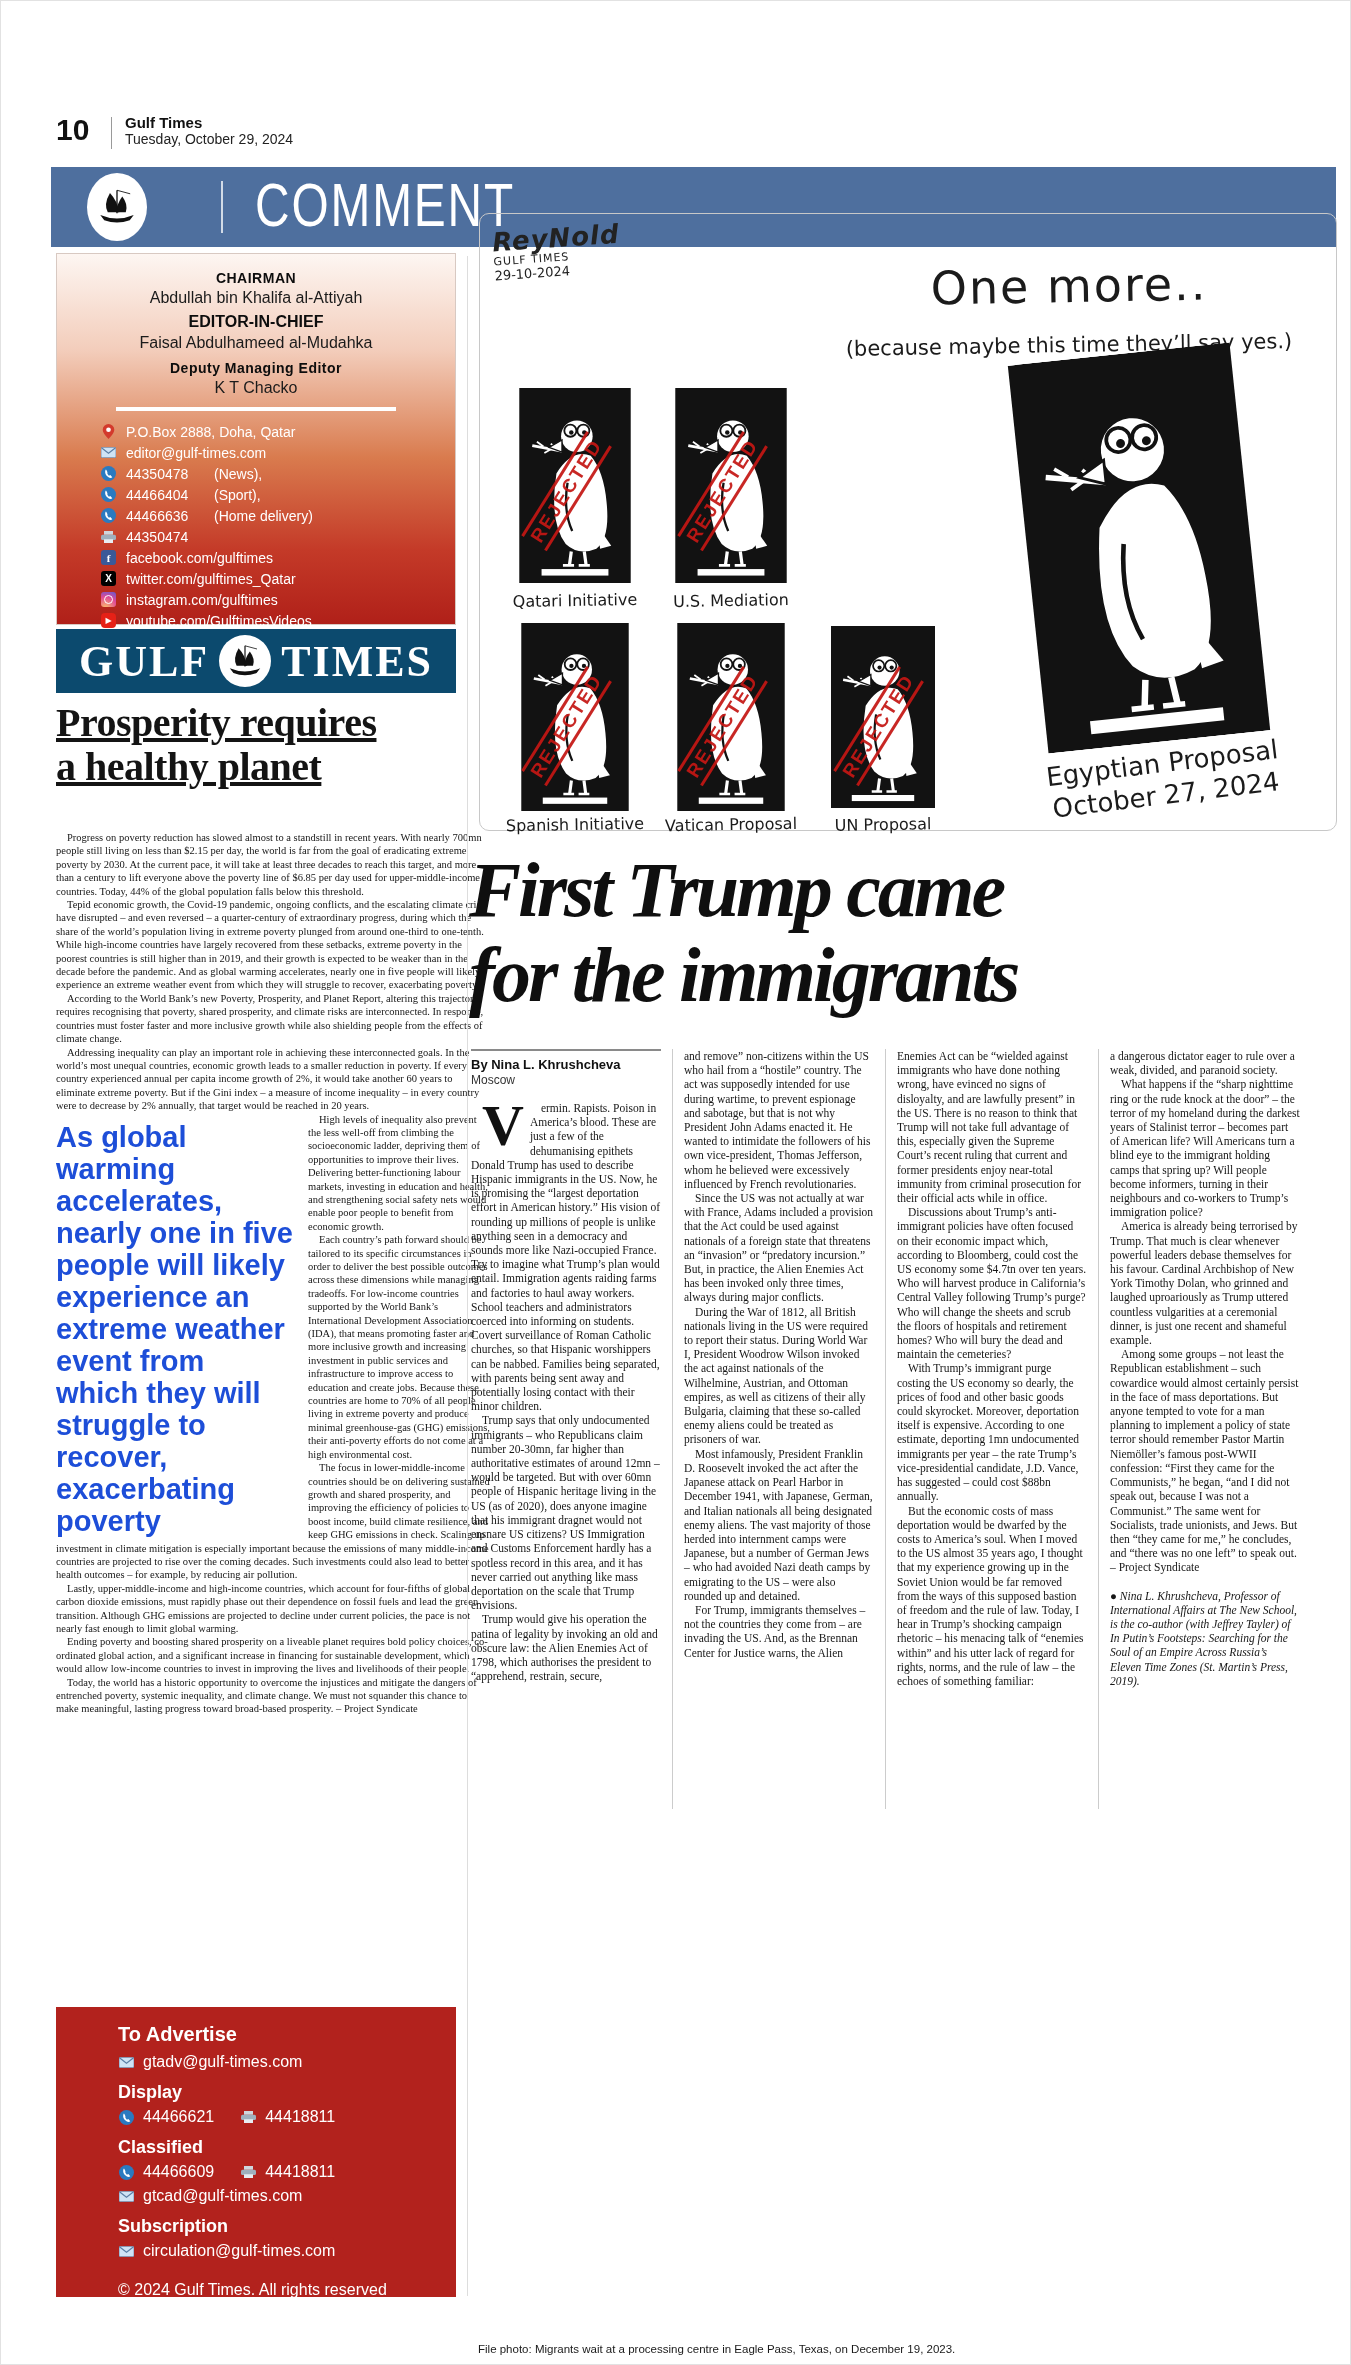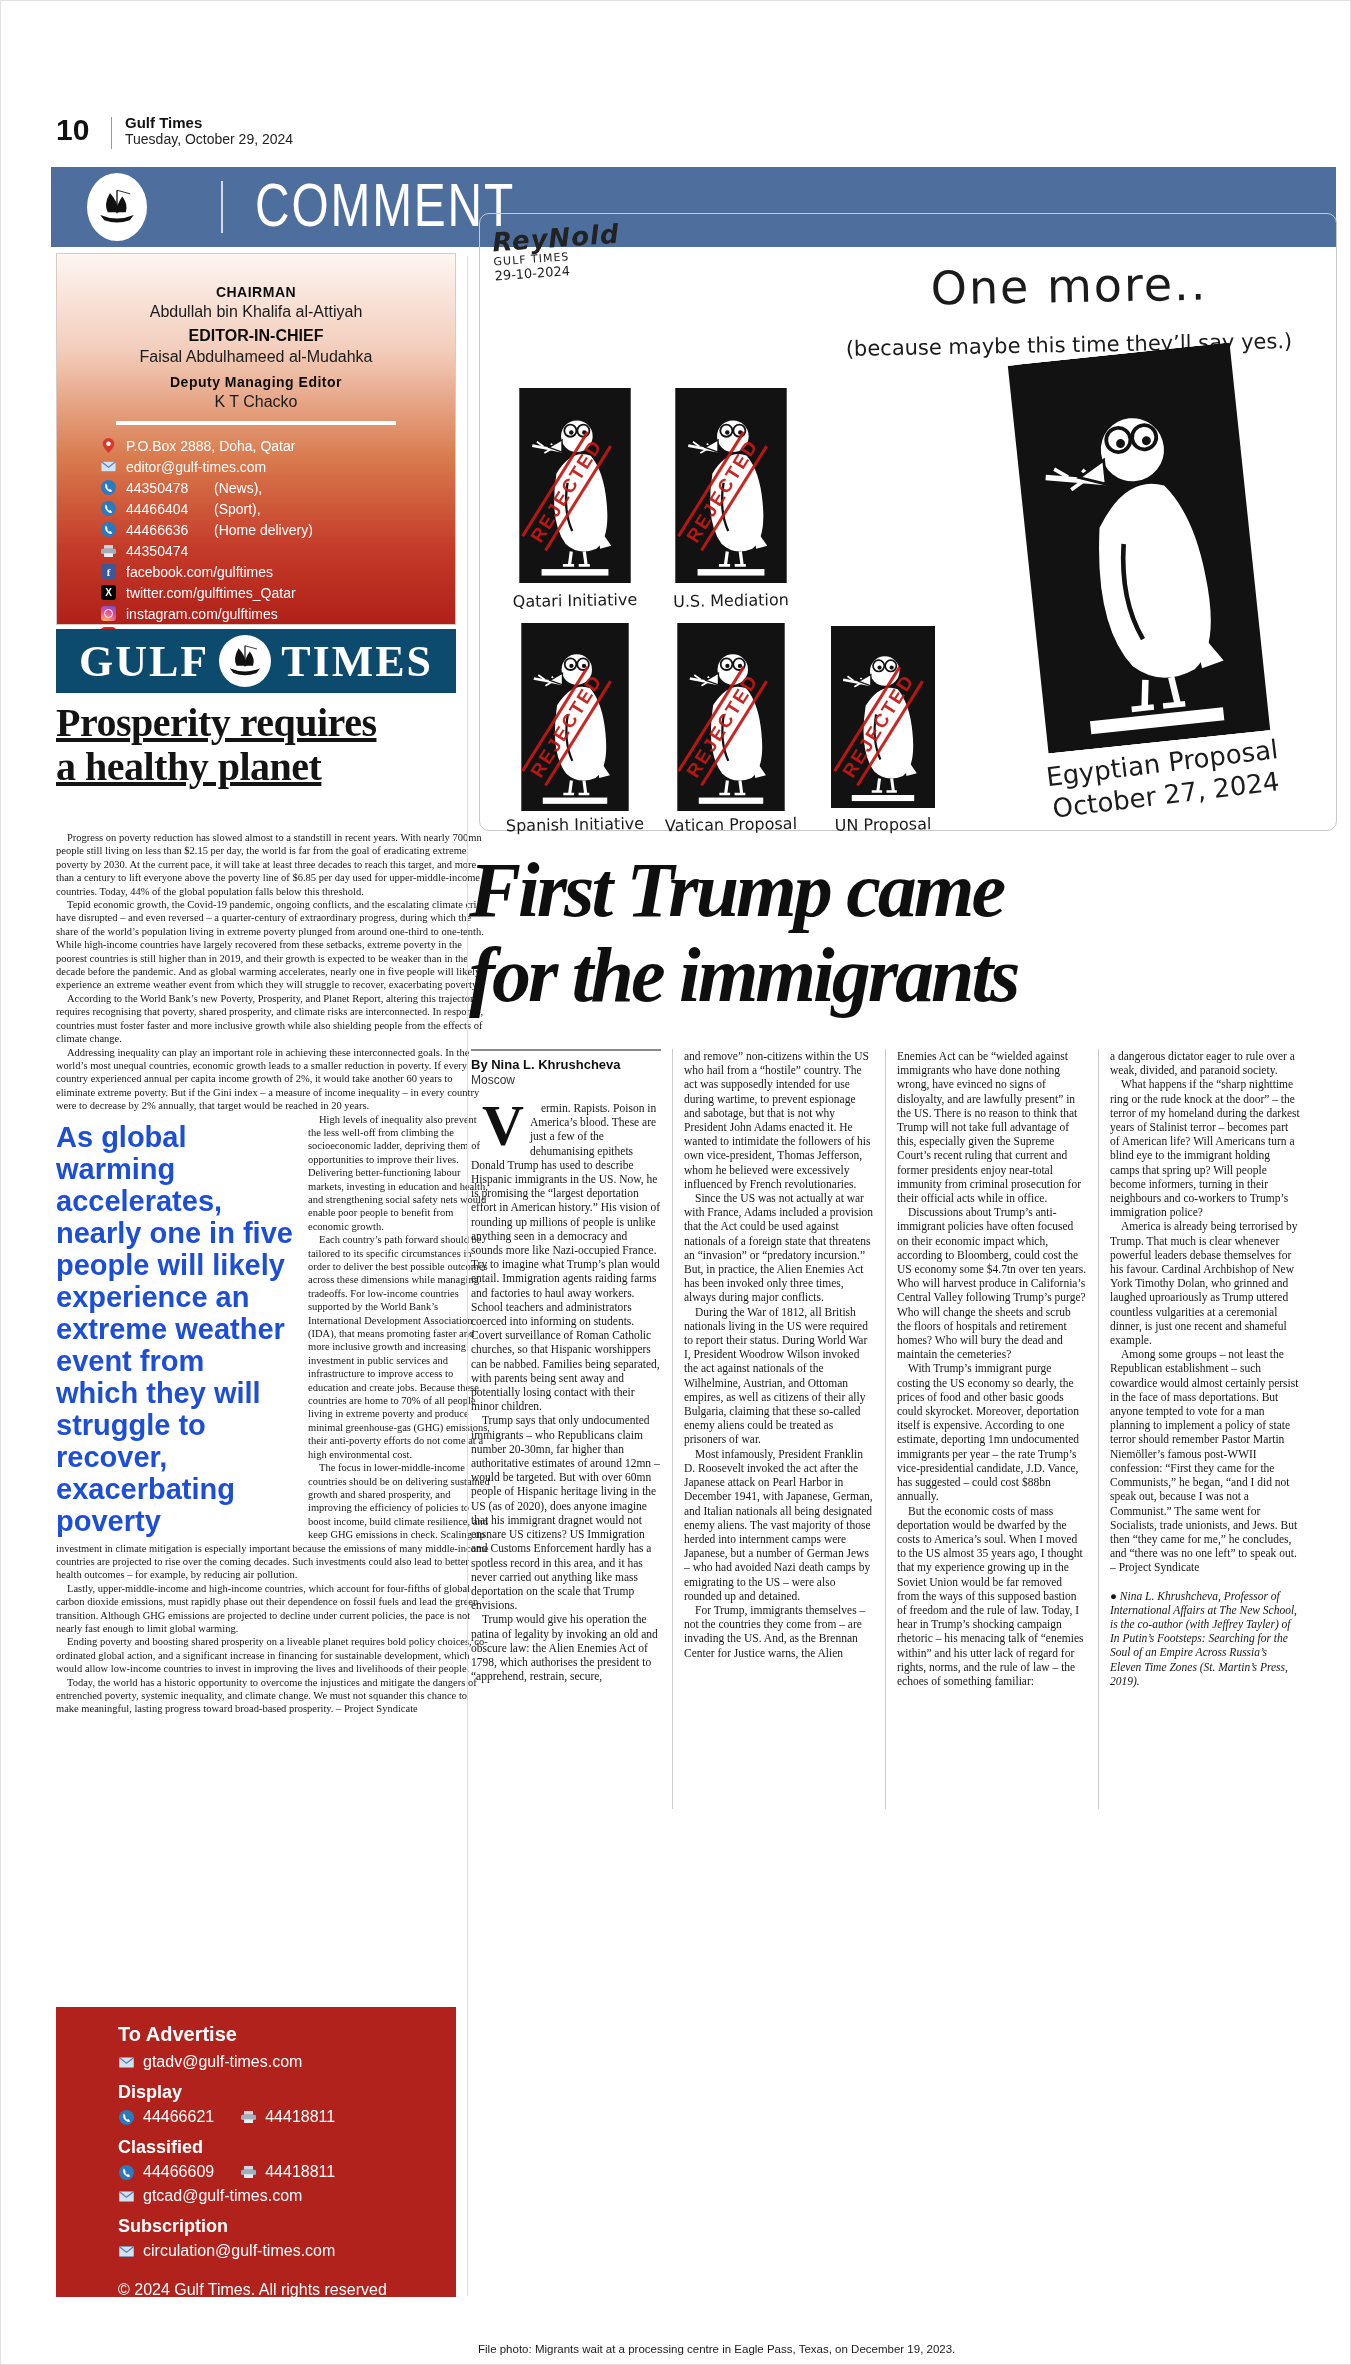--- a/index.html
+++ b/index.html
@@ -18,21 +18,21 @@
   .logo-oval{left:86px;top:172px;width:60px;height:68px;background:#fff;border-radius:50%;
              display:flex;align-items:center;justify-content:center;}
   .combar-sep{left:220px;top:180px;width:2px;height:52px;background:rgba(255,255,255,.75);}
   .comtitle{left:254px;top:174px;font:400 52px "Liberation Sans",sans-serif;color:#fff;
             letter-spacing:2px;transform:scale(.92,1.18);transform-origin:left center;}
 
   
   .masthead{left:55px;top:252px;width:400px;height:372px;border:1px solid #d8c9c2;box-sizing:border-box;
             background:linear-gradient(#fdf6f2 0%,#f3cdbb 26%,#d97b4e 55%,#c43a28 80%,#b02019 100%);
             text-align:center;padding-top:13px;}
-  .m-label{font:bold 14px "Liberation Sans",sans-serif;letter-spacing:.5px;color:#0d0d0d;margin-top:17px;}
+  .m-label{font:bold 14px "Liberation Sans",sans-serif;letter-spacing:.5px;color:#0d0d0d;margin-top:3px;}
   .m-label2{font:bold 16px "Liberation Sans",sans-serif;color:#0d0d0d;margin-top:6px;}
   .m-name{font:16px "Liberation Sans",sans-serif;color:#1b1b1b;margin-top:3px;}
   .m-rule{width:280px;height:4px;background:#fff;margin:10px auto 10px auto;}
   .contacts{width:312px;margin:0 auto;text-align:left;}
   .c-row{display:flex;align-items:center;height:21px;color:#fff;font:14px "Liberation Sans",sans-serif;}
   .c-ico{width:17px;height:17px;margin-right:9px;flex:0 0 17px;display:inline-flex;align-items:center;justify-content:center;}
   .c-num{min-width:88px;display:inline-block;}
   .ibox{width:15px;height:15px;border-radius:3px;display:flex;align-items:center;justify-content:center;
         font:bold 11px "Liberation Serif",serif;color:#fff;}
   .fb{background:#3b5998;} .xx{background:#000;font-family:"Liberation Sans",sans-serif;font-size:10px;}

